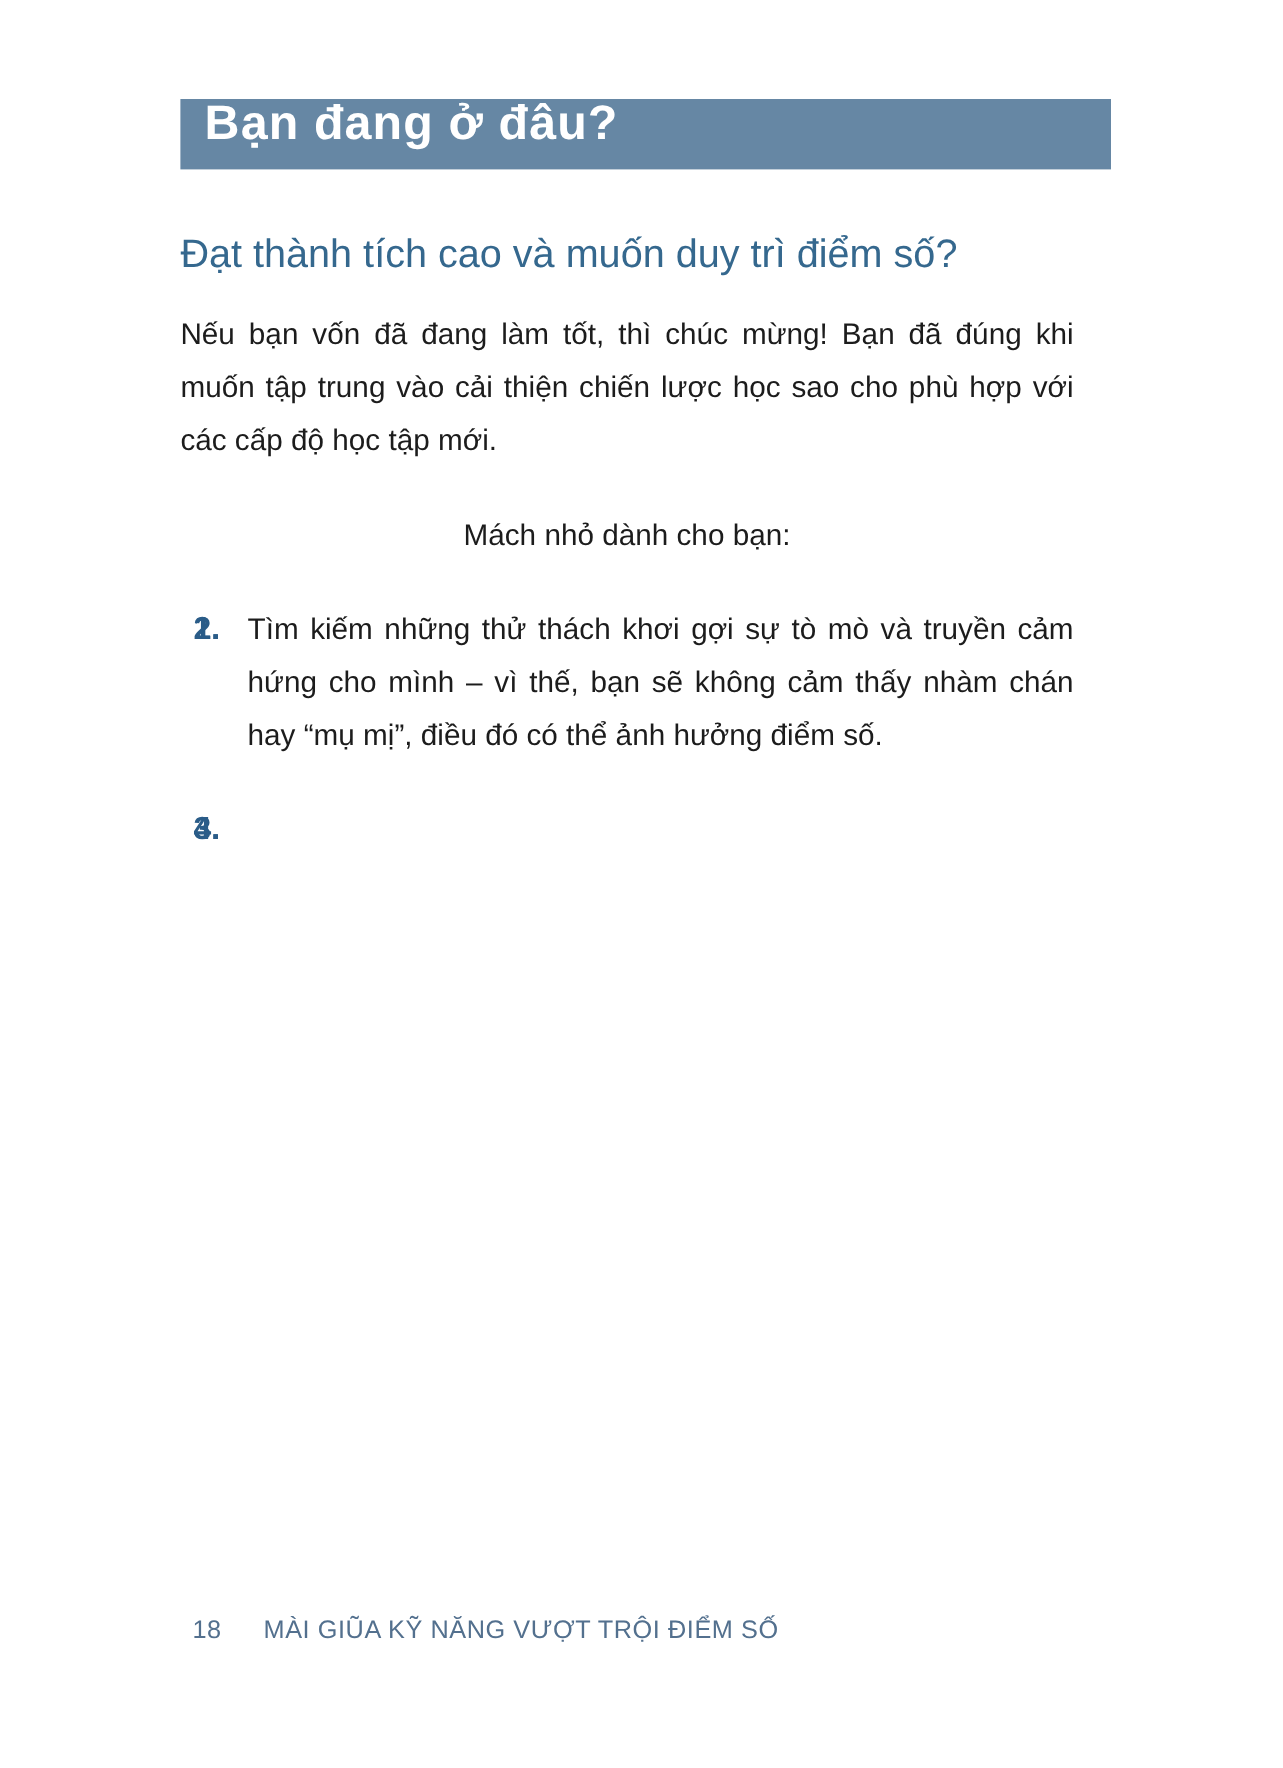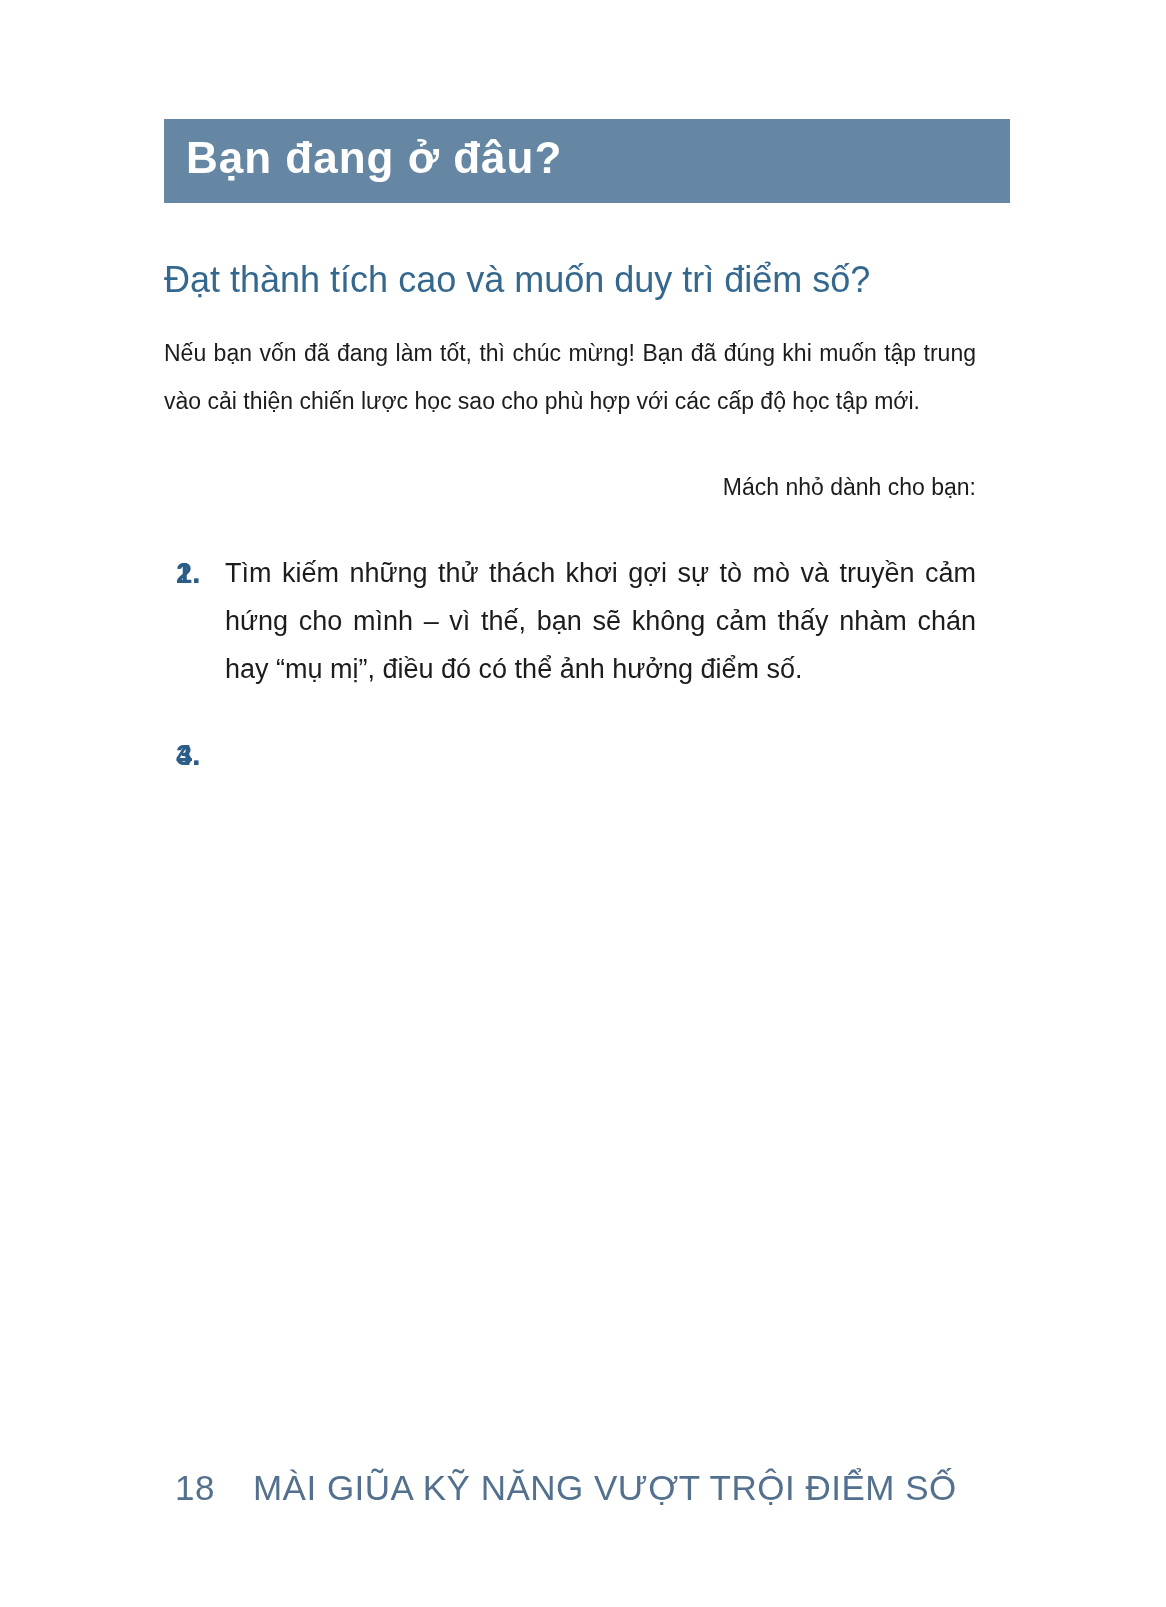--- a/index.html
+++ b/index.html
@@ -16,26 +16,26 @@
     color: #1c1c1c;
     overflow: hidden;
   }
   .content {
     position: absolute;
     left: 164px;
     top: 0;
     width: 846px;
   }
   .banner {
-    margin-top: 119px;
+    margin-top: 90px;
     width: 846px;
-    height: 84px;
+    height: 64px;
     background: #6687a4;
     display: flex;
-    align-items: center;
+    align-items: flex-start;
     box-sizing: border-box;
     padding-left: 22px;
   }
   .banner-title {
     color: #ffffff;
     font-size: 44px;
     font-weight: bold;
     letter-spacing: 1px;
     line-height: 1;
     padding-bottom: 6px;
@@ -44,28 +44,28 @@
     color: #35688e;
     font-size: 36px;
     font-weight: normal;
     margin: 0;
     width: 812px;
   }
   .heading-1 { margin-top: 56px; }
   .heading-2 { margin-top: 52px; }
   .body-par {
     width: 812px;
-    font-size: 23px;
+    font-size: 27px;
     line-height: 48px;
     text-align: justify;
     margin: 0;
     color: #1c1c1c;
   }
   .par-1 { margin-top: 28px; }
-  .par-lead { margin-top: 38px; text-align: right; }
+  .par-lead { margin-top: 38px; text-align: center; }
   .tip-list {
     list-style: none;
     margin: 14px 0 0 0;
     padding: 0;
     width: 812px;
   }
   .tip-item {
     position: relative;
     padding-left: 61px;
     box-sizing: border-box;
@@ -86,21 +86,21 @@
   }
   .par-2 { margin-top: 26px; }
   .footer {
     position: absolute;
     left: 175px;
     top: 1468px;
     display: flex;
     align-items: baseline;
     gap: 38px;
     color: #53708e;
-    font-size: 35px;
+    font-size: 23px;
     letter-spacing: 0.5px;
   }
   .footer .running-title {
     text-transform: uppercase;
   }
 </style>
 </head>
 <body>
 
 <div class="page">

